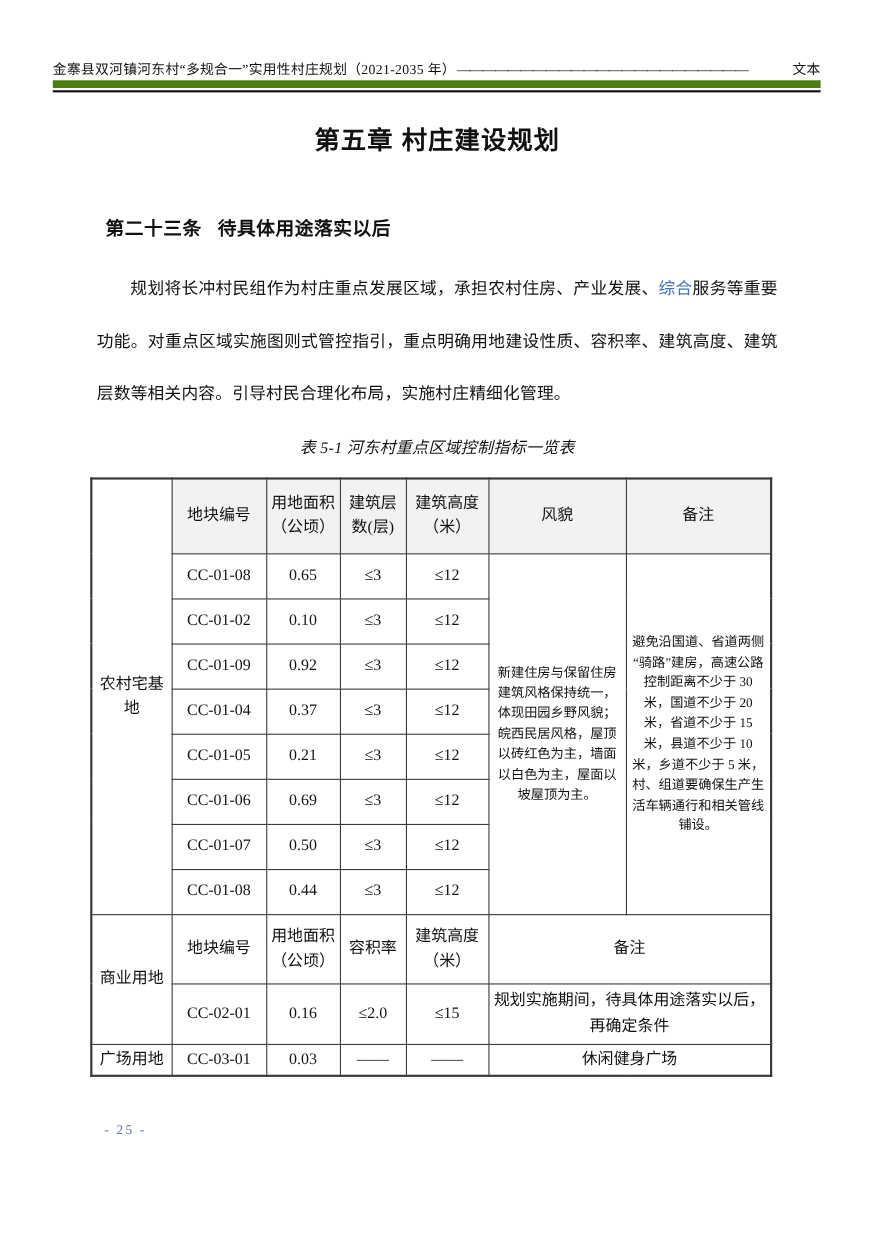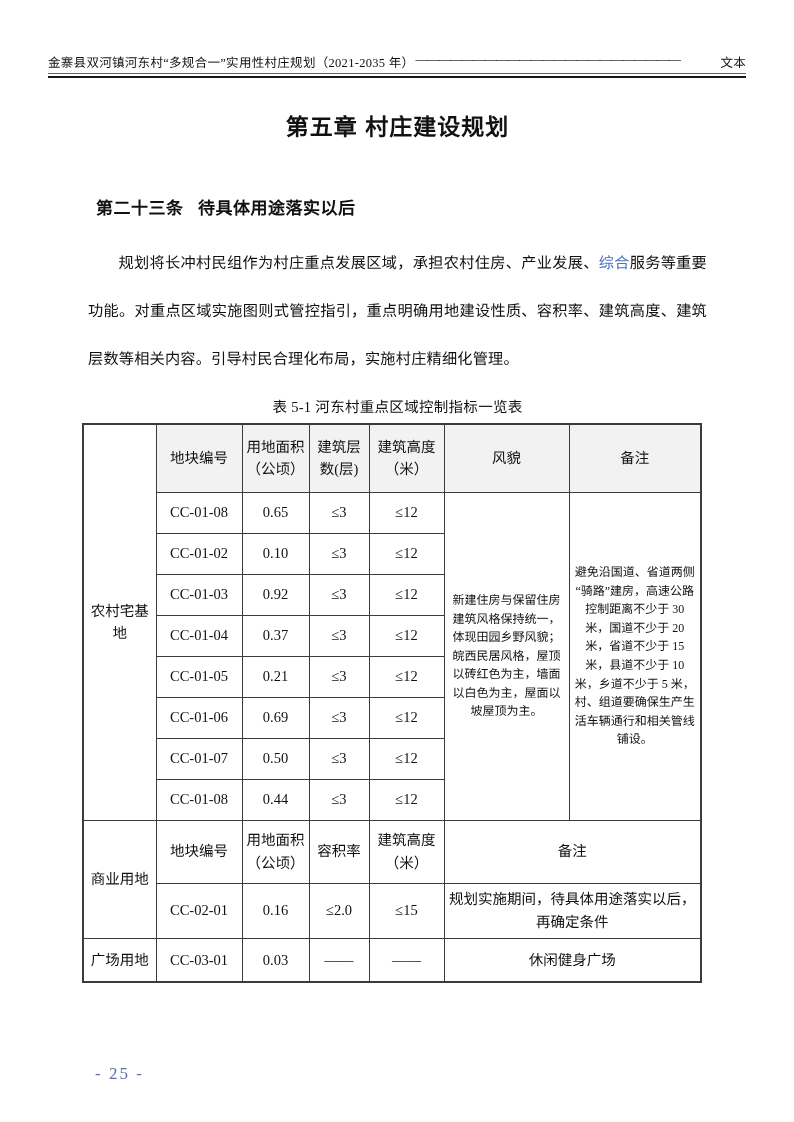--- a/index.html
+++ b/index.html
@@ -17,24 +17,24 @@
     background:#ffffff;
     font-family:"Liberation Serif","DejaVu Serif",serif;
     color:#111;
     overflow:hidden;
   }
   
   .running-header{
     position:absolute;left:48px;right:48px;top:52px;
   }
   .running-header .line{
-    display:flex;align-items:flex-start;
+    display:flex;align-items:flex-end;
     font-size:12.5px;letter-spacing:.3px;
     padding-bottom:2px;
-    border-bottom:1px solid #4d7c0f;
+    border-bottom:7px solid #4d7c0f;
     white-space:nowrap;
   }
   .running-header .dashes{
     flex:1 1 auto;overflow:hidden;
     letter-spacing:-1px;
     margin:0 1px;
   }
   .running-header .thickrule{
     height:2px;background:#161616;margin-top:2px;
   }
@@ -53,52 +53,53 @@
   .section-heading .sec-no{margin-right:.85em;font-family:Liberation Serif, serif;}
   .body-paragraph{
     margin-top:20px;
     font-size:15.2px;line-height:48px;
     text-align:justify;
     letter-spacing:.2px;
   }
   .body-paragraph .indent{display:inline-block;width:2em;}
   .accent{color:var(--accent-blue);}
   .table-caption{
-    text-align:center;font-size:14.5px;margin-top:12px;margin-bottom:7px;
+    text-align:center;font-size:14.5px;margin-top:12px;margin-bottom:17px;
     letter-spacing:.3px;
+    font-style:italic;
   }
   
   table.spec{
     width:618px;margin-left:-6px;
     border-collapse:collapse;table-layout:fixed;
     font-size:14.5px;
     border:2px solid var(--border-dark);
   }
   table.spec td,table.spec th{
     border:1px solid var(--border-dark);
     text-align:center;vertical-align:middle;
     font-weight:normal;
     padding:2px 4px;
     line-height:1.55;
   }
   table.spec th.shaded{background:var(--table-header-bg);}
   tr.hdr-row{height:68px;}
   tr.data-row{height:41px;}
   tr.subhdr-row{height:63px;}
   tr.biz-row{height:55px;}
-  tr.plaza-row{height:44px;}
+  tr.plaza-row{height:29px;}
   td.longtext{
     text-align:justify;text-align-last:center;
     padding:4px 9px;line-height:25px;font-size:12px;
   }
   td.rowlabel{line-height:1.7;margin-left:19px;}
   
   .page-number{
-    position:absolute;left:95px;top:1064px;
-    font-size:17px;color:var(--page-number-blue);
+    position:absolute;left:95px;top:1020px;
+    font-size:12px;color:var(--page-number-blue);
     letter-spacing:2px;
   }
 </style>
 </head>
 <body>
 
 <div class="page">
 
   <div class="running-header">
     <div class="line">
@@ -149,21 +150,21 @@
           <td class="longtext" rowspan="8">新建住房与保留住房建筑风格保持统一，体现田园乡野风貌；皖西民居风格，屋顶以砖红色为主，墙面以白色为主，屋面以坡屋顶为主。</td>
           <td class="longtext" rowspan="8">避免沿国道、省道两侧“骑路”建房，高速公路控制距离不少于 30 米，国道不少于 20 米，省道不少于 15 米，县道不少于 10 米，乡道不少于 5 米，村、组道要确保生产生活车辆通行和相关管线铺设。</td>
         </tr>
         <tr class="data-row">
           <td>CC-01-02</td>
           <td>0.10</td>
           <td>≤3</td>
           <td>≤12</td>
         </tr>
         <tr class="data-row">
-          <td>CC-01-03</td>
+          <td>CC-01-09</td>
           <td>0.92</td>
           <td>≤3</td>
           <td>≤12</td>
         </tr>
         <tr class="data-row">
           <td>CC-01-04</td>
           <td>0.37</td>
           <td>≤3</td>
           <td>≤12</td>
         </tr>

